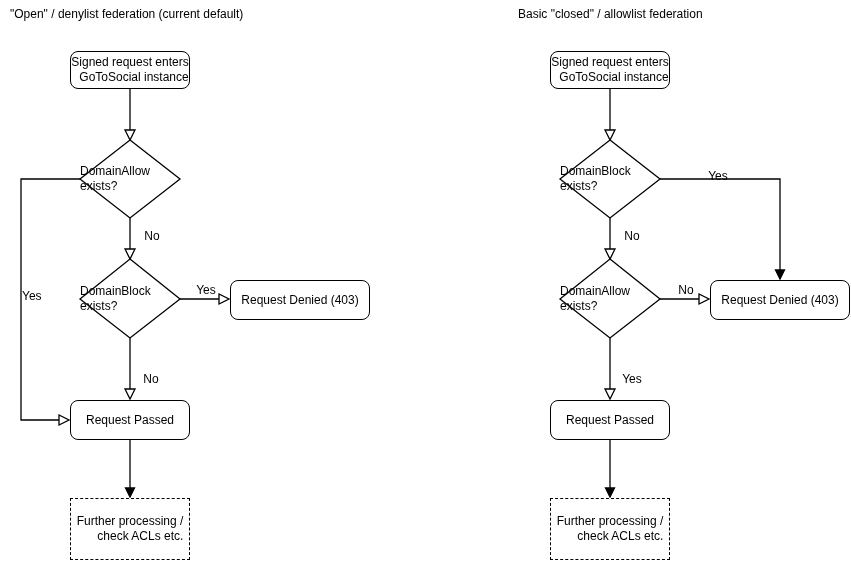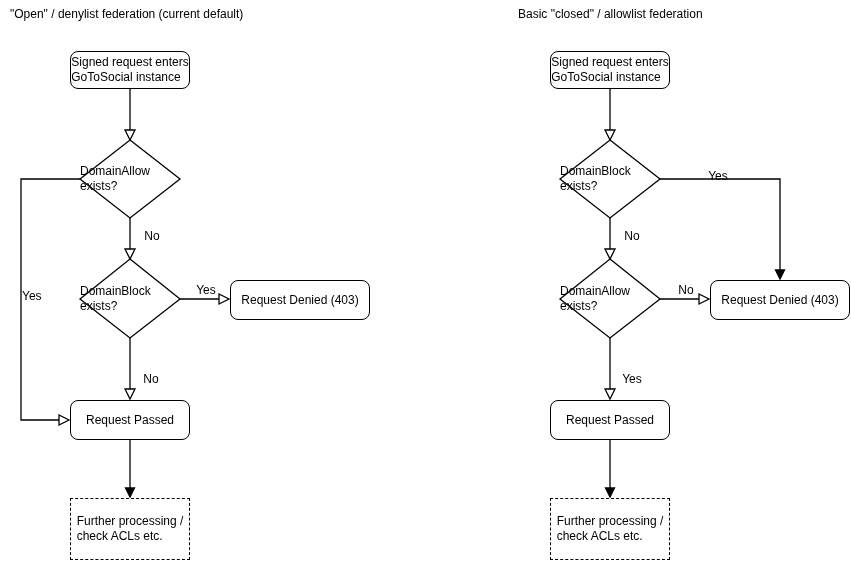--- a/index.html
+++ b/index.html
@@ -27,21 +27,21 @@
   .chart-title {
     position: absolute;
     white-space: nowrap;
     line-height: 14px;
   }
   .node {
     position: absolute;
     display: flex;
     align-items: center;
     justify-content: center;
-    text-align: left;
+    text-align: right;
     white-space: pre-line;
     line-height: 15px;
     box-sizing: border-box;
     background: #ffffff;
   }
   .rounded {
     border: 1px solid #000000;
     border-radius: 8px;
   }
   .dashed {

